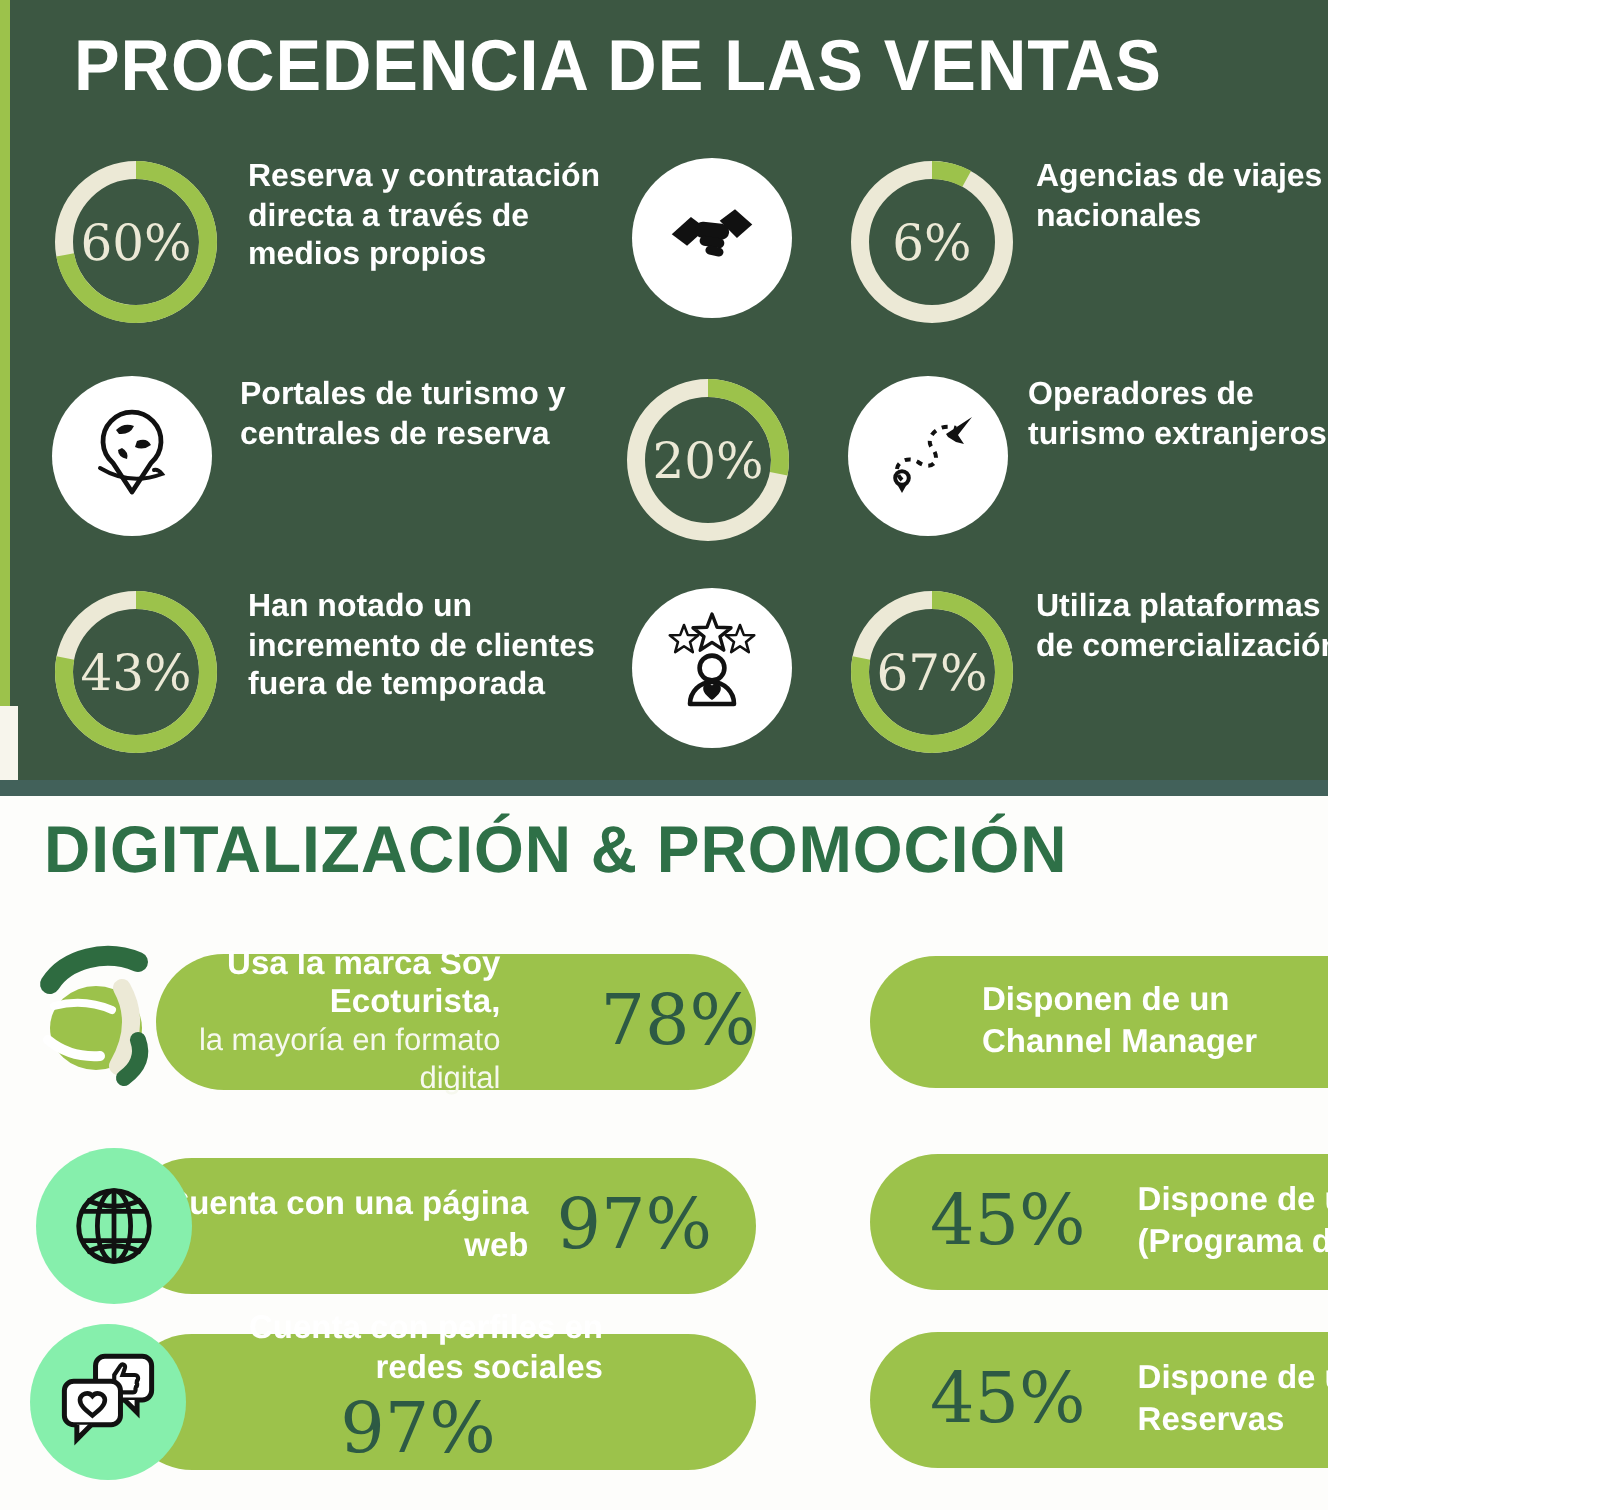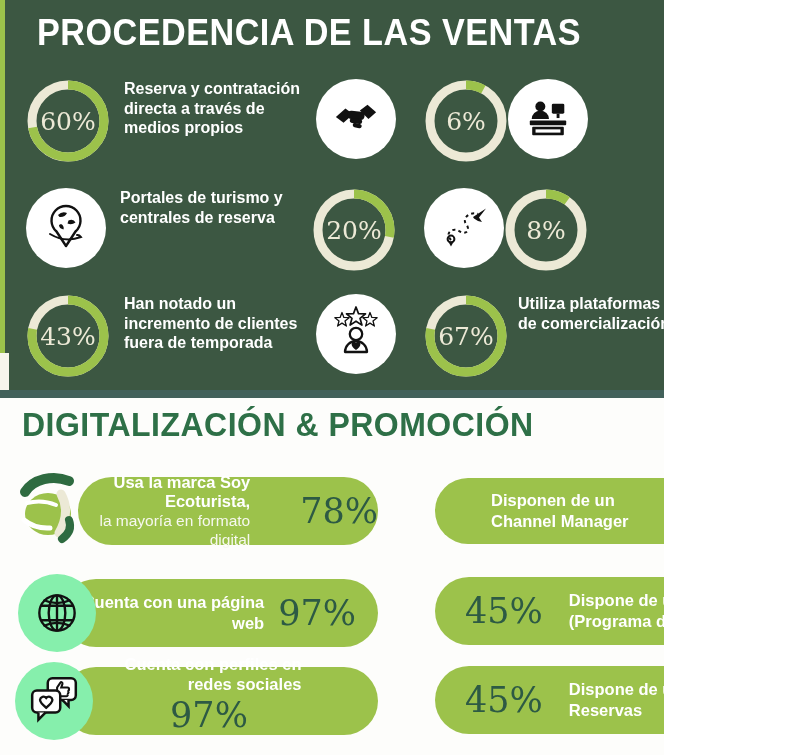--- a/index.html
+++ b/index.html
@@ -116,20 +116,22 @@
   </div>
 
   <div class="stat col-r" id="stat-1">
     <div class="donut">
       <svg width="84" height="84" viewBox="0 0 84 84">
         <circle cx="42" cy="42" r="36" fill="none" stroke="#ece9d6" stroke-width="9"></circle>
         <circle cx="42" cy="42" r="36" fill="none" stroke="#9cc24b" stroke-width="9" transform="rotate(-90 42 42)" stroke-dasharray="18.09557368467721 226.1946710584651"></circle>
       </svg>
       <span class="donut-label">6%</span>
     </div>
+    <p class="stat-label">Agencias de viajes
+nacionales</p>
     <div class="icon-circle">
       <svg width="46" height="46" viewBox="0 0 48 48" fill="#111111">
         <circle cx="16" cy="11" r="5.2"></circle>
         <path d="M7,24 a9,9 0 0 1 18,0 z"></path>
         <rect x="28" y="8" width="13" height="10.5" rx="1.5"></rect>
         <rect x="33" y="18.5" width="3" height="4.5"></rect>
         <rect x="5" y="25.5" width="38" height="5" rx="1"></rect>
         <rect x="7.5" y="32" width="33" height="9" rx="1"></rect>
         <rect x="11" y="34.8" width="26" height="3.4" fill="#ffffff"></rect>
       </svg>
@@ -159,20 +161,22 @@
 
   <div class="stat col-r" id="stat-3">
     <div class="icon-circle">
       <svg width="48" height="48" viewBox="0 0 48 48">
         <path d="M11,36 C4,29 13,23 19,27 C26,32 31,26 26,20 C22,15 29,7 38,10" fill="none" stroke="#111111" stroke-width="2" stroke-dasharray="3 3.2"></path>
         <circle cx="11" cy="35" r="3.4" fill="none" stroke="#111111" stroke-width="2"></circle>
         <path d="M8.2,37.5 L11,42.5 L13.8,37.5 Z" fill="#111111"></path>
         <path d="M33,13 L46,4.5 L39,13.5 L42,18 L38,17 L34,14.5 Z" fill="#111111"></path>
       </svg>
     </div>
+    <p class="stat-label">Operadores de
+turismo extranjeros</p>
     <div class="donut">
       <svg width="84" height="84" viewBox="0 0 84 84">
         <circle cx="42" cy="42" r="36" fill="none" stroke="#ece9d6" stroke-width="9"></circle>
         <circle cx="42" cy="42" r="36" fill="none" stroke="#9cc24b" stroke-width="9" transform="rotate(-90 42 42)" stroke-dasharray="22.61946710584651 226.1946710584651"></circle>
       </svg>
       <span class="donut-label">8%</span>
     </div>
   </div>
 
   <div class="stat col-l" id="stat-4">

